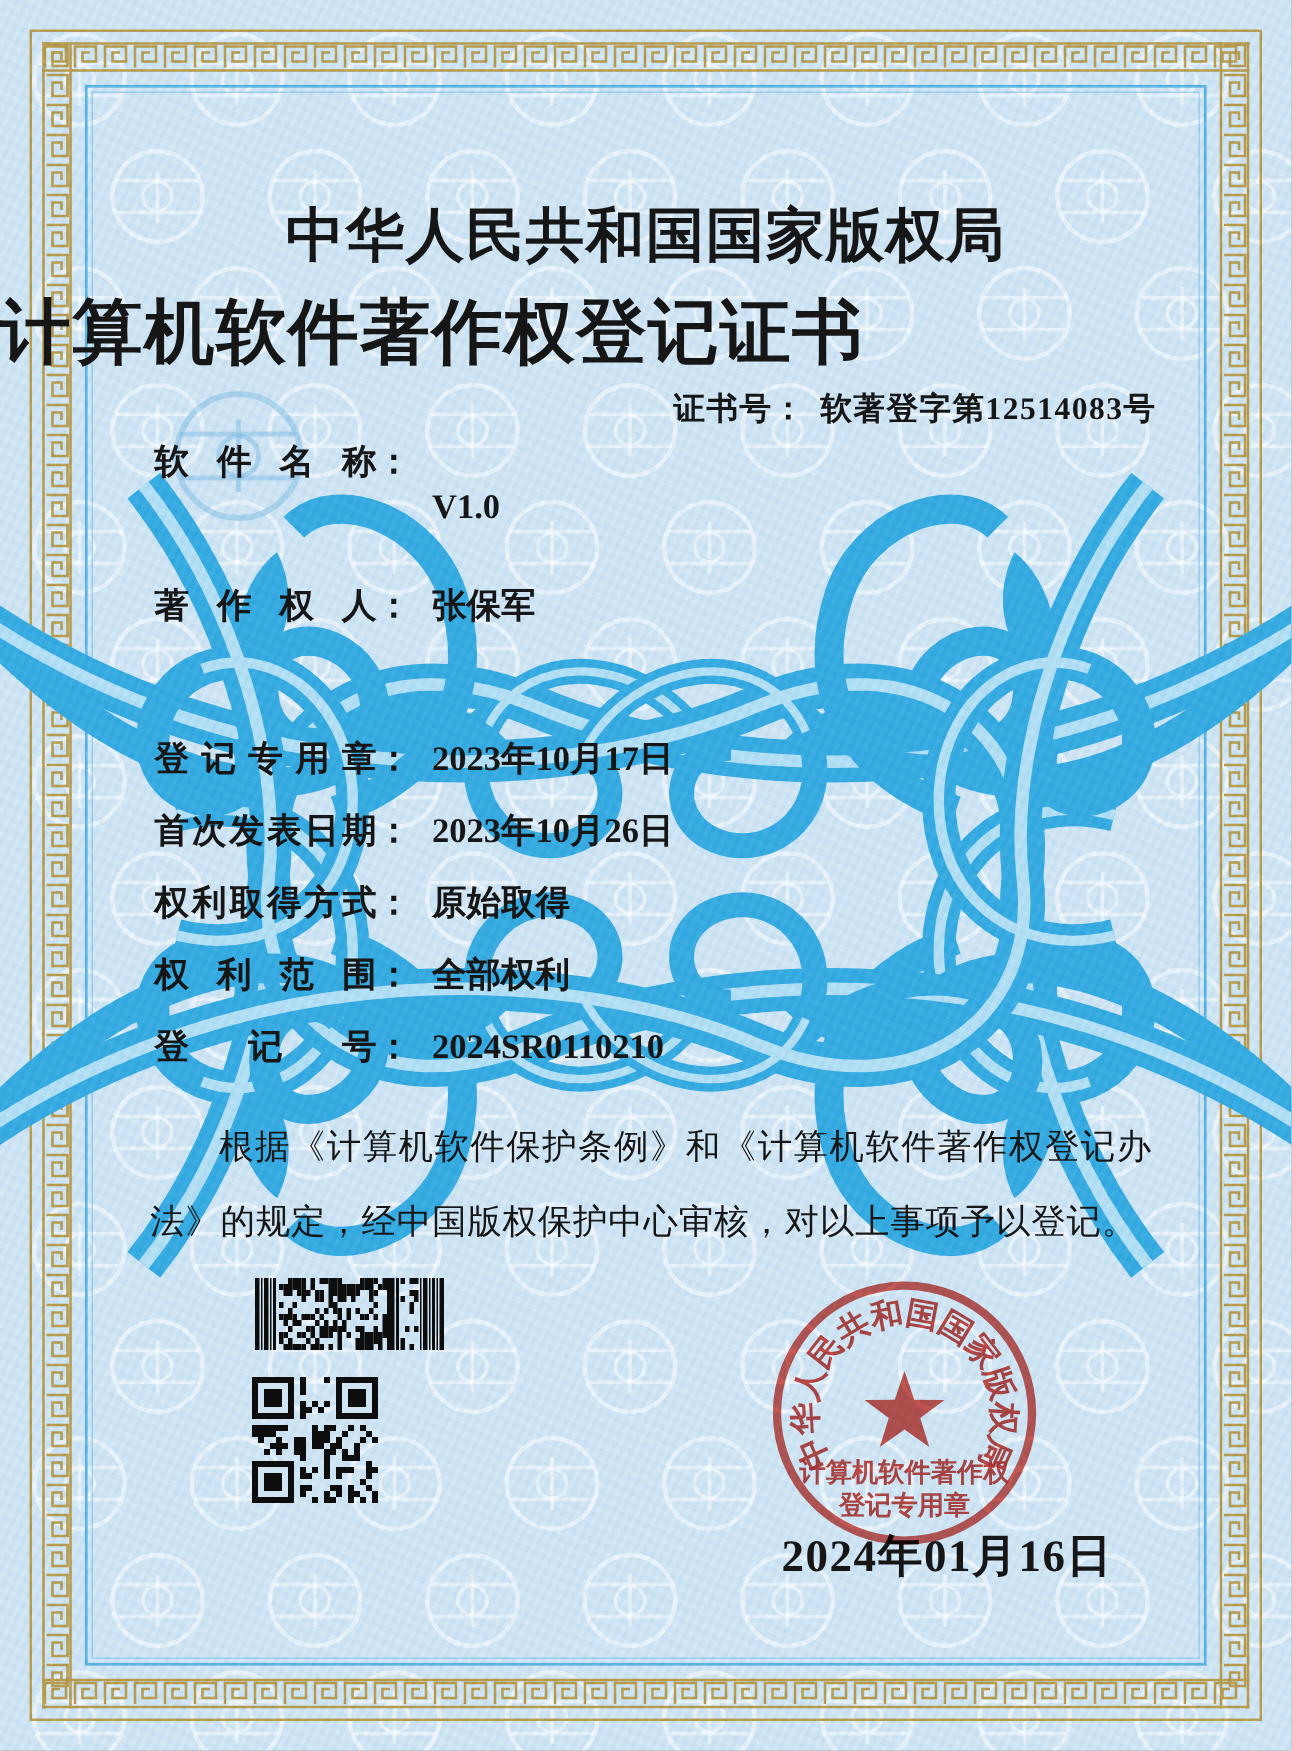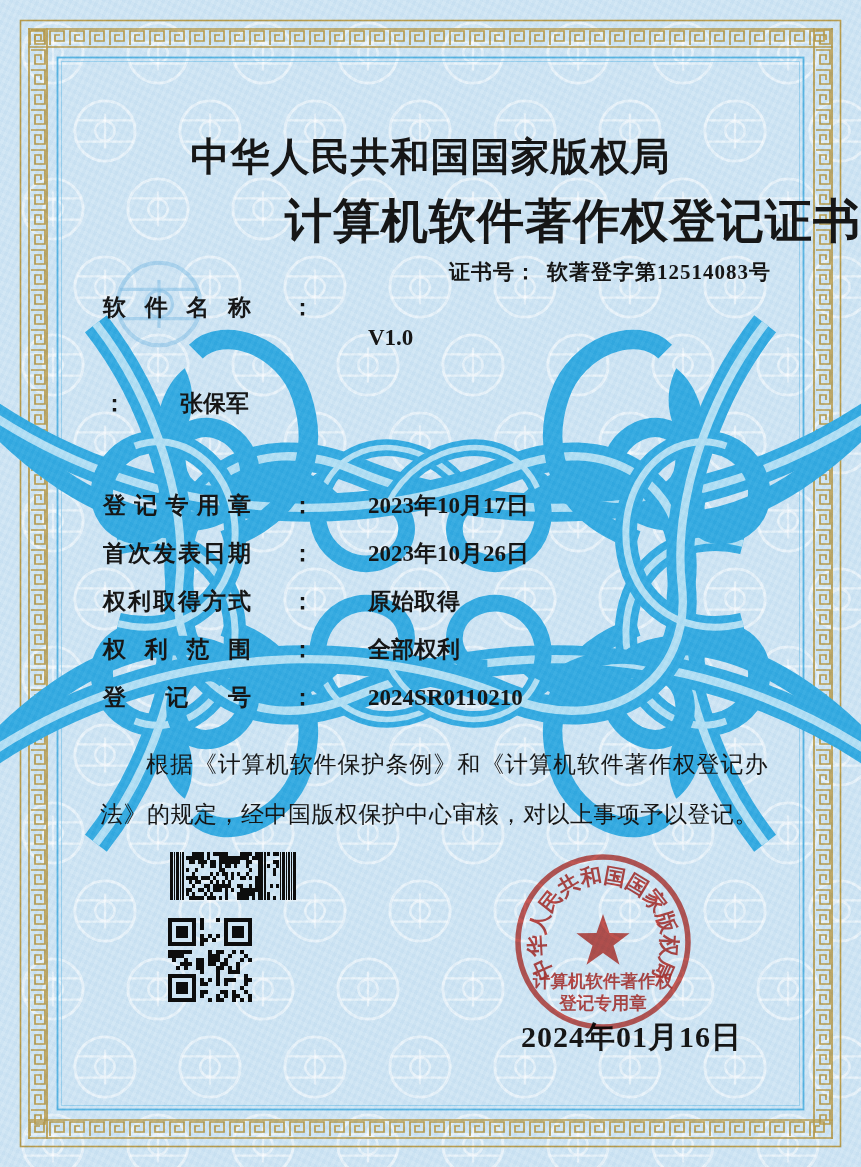--- a/index.html
+++ b/index.html
@@ -20,32 +20,32 @@
     pointer-events:none;
   }
   svg.layer{position:absolute;left:0;top:0;}
   
   .authority{
     position:absolute;top:130px;left:0;width:100%;
     text-align:center;font-size:39px;font-weight:bold;letter-spacing:1px;
   }
   .cert-title{
     position:absolute;top:190px;left:0;width:100%;
-    text-align:right;font-size:47px;font-weight:bold;letter-spacing:1px;
+    text-align:left;font-size:47px;font-weight:bold;letter-spacing:1px;
   }
   .cert-no-line{
     position:absolute;top:258px;right:90px;
     font-size:21px;font-weight:bold;letter-spacing:1px;
   }
   .cert-no-line .num{margin-left:10px;}
   
   .field-row{
     position:absolute;left:103px;
     display:flex;align-items:flex-start;
-    font-size:23px;font-weight:bold;line-height:1.32;white-space:nowrap;gap:40px;
+    font-size:23px;font-weight:bold;line-height:1.32;white-space:nowrap;
   }
   .flabel{
     display:inline-block;width:148px;
     text-align:justify;text-align-last:justify;
   }
   .fcolon{display:inline-block;}
   .fvalue{margin-left:14px;white-space:normal;}
   
   .statement{
     position:absolute;left:100px;top:740px;width:668px;
@@ -270,20 +270,21 @@
   <div class="cert-no-line">
     <span>证书号：</span><span class="num">软著登字第12514083号</span>
   </div>
 
   <div class="field-row" style="top:293px">
     <span class="flabel">软件名称</span>
       <span class="fcolon">：</span>
     <span class="fvalue"><br><span>V1.0</span></span>
   </div>
   <div class="field-row" style="top:389px">
+    <span class="flabel">著作权人</span>
       <span class="fcolon">：</span>
     <span class="fvalue">张保军</span>
   </div>
   <div class="field-row" style="top:491px">
     <span class="flabel">登记专用章</span>
       <span class="fcolon">：</span>
     <span class="fvalue">2023年10月17日</span>
   </div>
   <div class="field-row" style="top:539px">
     <span class="flabel">首次发表日期</span>

